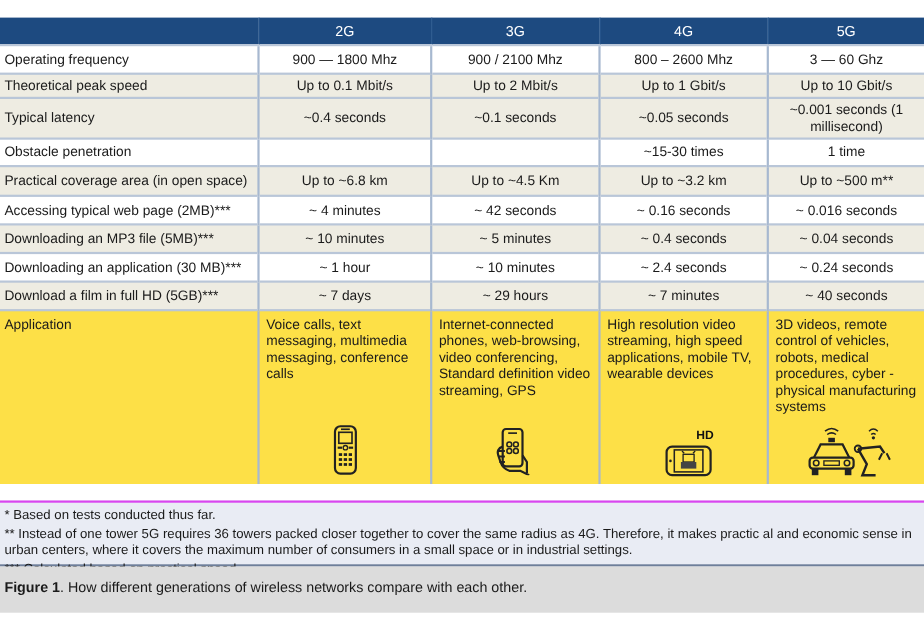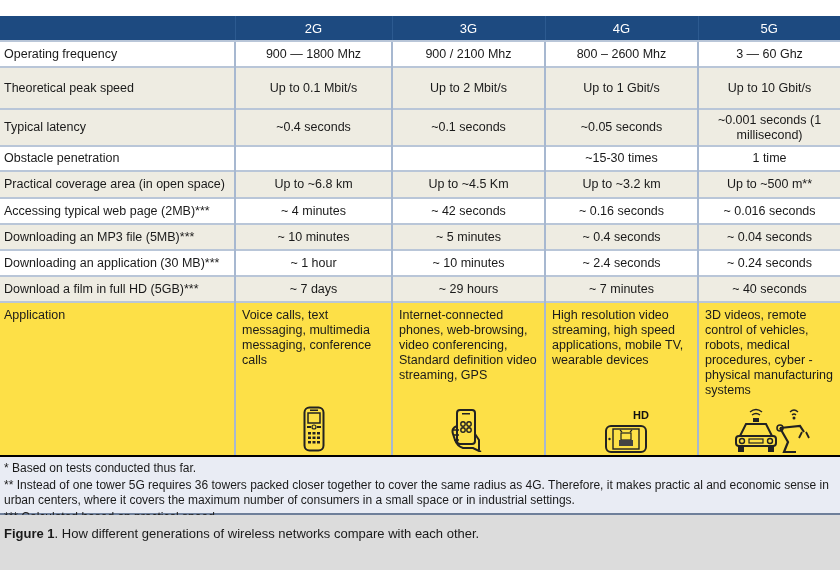--- a/index.html
+++ b/index.html
@@ -8,23 +8,23 @@
   table.cmp th { background:#1d4a80; color:#ffffff; font-weight:normal; font-size:13px; height:24px; padding:0; text-align:center; border-left:1px solid #2c5a90; }
   table.cmp th:first-child { border-left:none; }
   table.cmp td { font-size:12.5px; padding:0 4px; border-top:2px solid #b9c6d8; border-left:2px solid #a7b8d0; vertical-align:middle; text-align:center; line-height:15px;margin-top:16px; }
   table.cmp td.lbl { text-align:left; border-left:none; padding-left:4px; }
   tr.odd td { background:#ffffff; }
   tr.even td { background:#eeece2; }
   tr.app td { vertical-align:top; text-align:left; padding:5px 6px 0 6px; background:#fde047; line-height:15px; }
   tr.app td.lbl { padding-left:4px; }
   .appcell { position:relative; height:152px; }
   .app-icon { position:absolute; left:50%; transform:translateX(-50%); }
-  .notes { position:absolute; left:0; top:455px; width:840px; height:60px; background:#e9ecf4; border-top:2px solid #000000; border-bottom:2px solid #6e7f9a; box-sizing:border-box; font-size:12px; padding:4px 4px 0 4px; line-height:15px; }
+  .notes { position:absolute; left:0; top:455px; width:840px; height:60px; background:#e9ecf4; border-top:2px solid #d946ef; border-bottom:2px solid #6e7f9a; box-sizing:border-box; font-size:12px; padding:4px 4px 0 4px; line-height:15px; }
   .notes div { margin-bottom:2px; }
-  .caption { position:absolute; left:0; top:515px; width:840px; height:55px; background:#dcdcdc; font-size:13px; padding:11px 4px 0 4px; box-sizing:border-box; }
+  .caption { position:absolute; left:0; top:515px; width:840px; height:42px; background:#dcdcdc; font-size:13px; padding:11px 4px 0 4px; box-sizing:border-box; }
   .caption b { font-weight:bold; }
 </style>
 </head>
 <body>
 
 <table class="cmp">
   <colgroup>
     <col style="width:235px">
       <col style="width:157px">
       <col style="width:153px">
@@ -41,21 +41,21 @@
     </tr>
   </thead>
   <tbody>
     <tr class="odd" style="height:26px">
       <td class="lbl">Operating frequency</td>
       <td>900 — 1800 Mhz</td>
       <td>900 / 2100 Mhz</td>
       <td>800 – 2600 Mhz</td>
       <td>3 — 60 Ghz</td>
     </tr>
-    <tr class="even" style="height:42px">
+    <tr class="even" style="height:22px">
       <td class="lbl">Theoretical peak speed</td>
       <td>Up to 0.1 Mbit/s</td>
       <td>Up to 2 Mbit/s</td>
       <td>Up to 1 Gbit/s</td>
       <td>Up to 10 Gbit/s</td>
     </tr>
     <tr class="even" style="height:37px">
       <td class="lbl">Typical latency</td>
       <td>~0.4 seconds</td>
       <td>~0.1 seconds</td>

